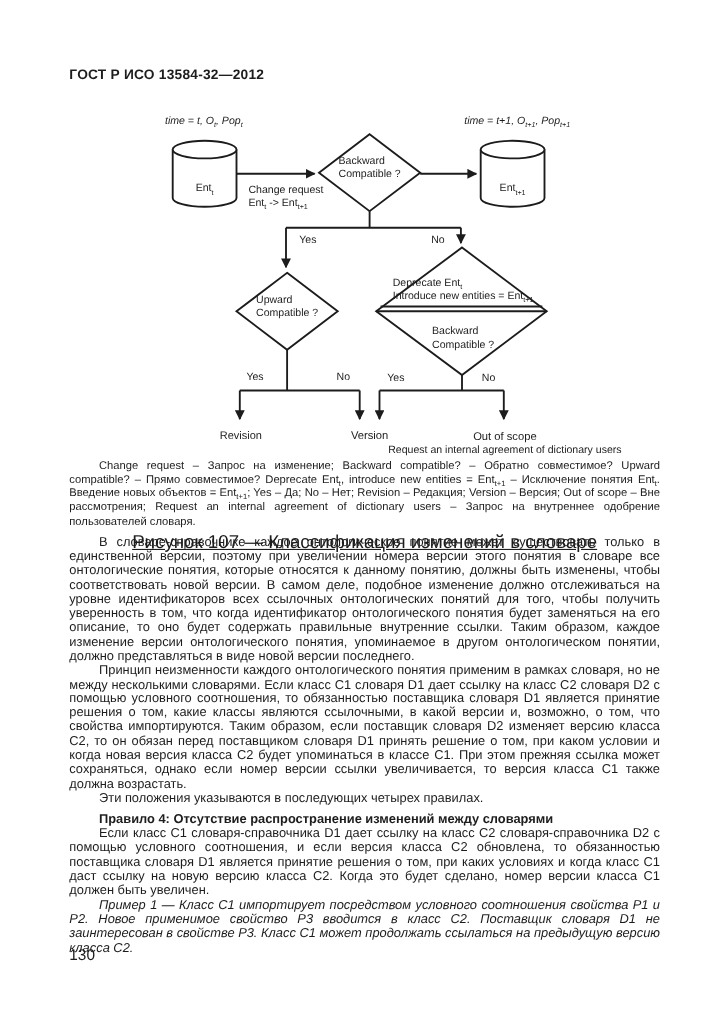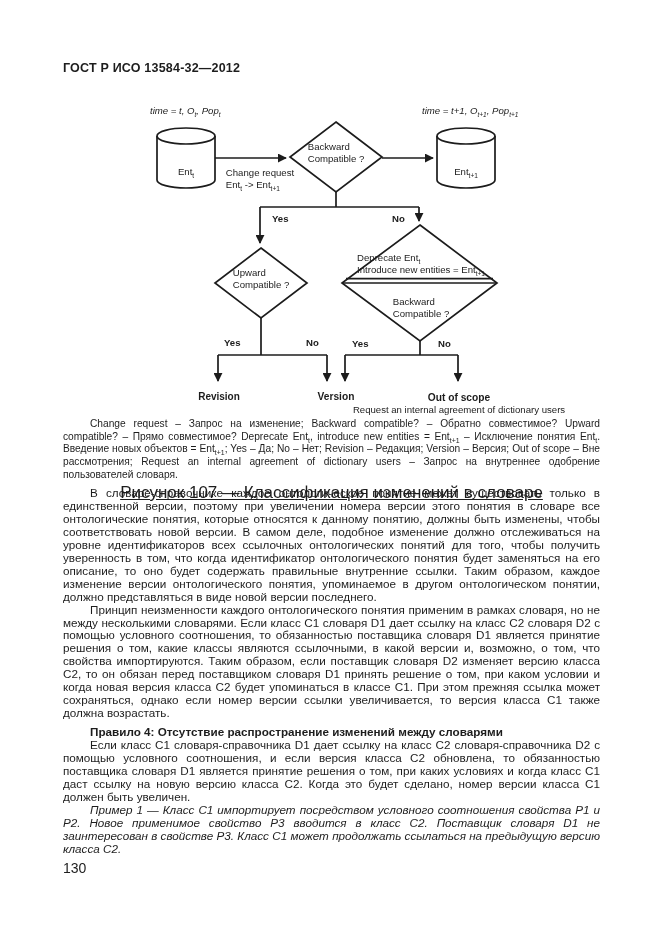--- a/index.html
+++ b/index.html
@@ -7,21 +7,21 @@
     position:relative;width:661px;height:936px;background:#ffffff;
     font-family:"Liberation Sans", sans-serif;color:#1d1d1d;overflow:hidden;
   }
   .abs{position:absolute;}
   .doc-header{left:63px;top:61px;font-size:12.5px;font-weight:bold;letter-spacing:.2px;}
   .intro{left:63px;top:86px;width:537px;font-size:11.7px;text-indent:27px;}
   
   .dsvg{left:0;top:0;width:661px;height:420px;}
   .dl{position:absolute;font-size:9.6px;line-height:11.6px;white-space:nowrap;color:#1c1c1c;}
   .c{transform:translateX(-50%);text-align:left;}
-  .b{font-weight:bold;}
+  .b{font-weight:normal;}
   .it{font-style:italic;}
   sub{font-size:68%;line-height:0;}
   
   .caption-block{left:63px;top:418px;width:537px;}
   .caption{margin:0;font-size:10.2px;line-height:12.7px;text-align:justify;text-indent:27px;}
   .fig-caption{margin:1px 0 0;font-size:17px;text-align:center;text-decoration:underline;}
   
   .body-text{left:63px;top:487px;width:537px;font-size:11.7px;line-height:12.95px;text-align:justify;}
   .body-text p{margin:0;text-indent:27px;}
   .heading .htitle{margin-left:26px;}
@@ -122,20 +122,21 @@
   <div class="dl c" style="left:459px;top:404px">Request an internal agreement of dictionary users</div>
 
   <div class="abs caption-block">
     <p class="caption"><span>Change request – Запрос на изменение; Backward compatible? – Обратно совместимое? Upward compatible? – Прямо совместимое? Deprecate Ent</span><sub>t</sub><span>, introduce new entities = Ent</span><sub>t+1</sub><span> – Исключение понятия Ent</span><sub>t</sub><span>. Введение новых объектов = Ent</span><sub>t+1</sub><span>; Yes – Да; No – Нет; Revision – Редакция; Version – Версия; Out of scope – Вне рассмотрения; Request an internal agreement of dictionary users – Запрос на внутреннее одобрение пользователей словаря.</span></p>
     <p class="fig-caption">Рисунок 107 — Классификация изменений в словаре</p>
   </div>
 
   <div class="abs body-text">
     <p>В словаре-справочнике каждое онтологическое понятие может существовать только в единственной версии, поэтому при увеличении номера версии этого понятия в словаре все онтологические понятия, которые относятся к данному понятию, должны быть изменены, чтобы соответствовать новой версии. В самом деле, подобное изменение должно отслеживаться на уровне идентификаторов всех ссылочных онтологических понятий для того, чтобы получить уверенность в том, что когда идентификатор онтологического понятия будет заменяться на его описание, то оно будет содержать правильные внутренние ссылки. Таким образом, каждое изменение версии онтологического понятия, упоминаемое в другом онтологическом понятии, должно представляться в виде новой версии последнего.</p>
     <p>Принцип неизменности каждого онтологического понятия применим в рамках словаря, но не между несколькими словарями. Если класс C1 словаря D1 дает ссылку на класс C2 словаря D2 с помощью условного соотношения, то обязанностью поставщика словаря D1 является принятие решения о том, какие классы являются ссылочными, в какой версии и, возможно, о том, что свойства импортируются. Таким образом, если поставщик словаря D2 изменяет версию класса C2, то он обязан перед поставщиком словаря D1 принять решение о том, при каком условии и когда новая версия класса C2 будет упоминаться в классе C1. При этом прежняя ссылка может сохраняться, однако если номер версии ссылки увеличивается, то версия класса C1 также должна возрастать.</p>
+    <p>Эти положения указываются в последующих четырех правилах.</p>
     <p class="rule">Правило 4: Отсутствие распространение изменений между словарями</p>
     <p>Если класс C1 словаря-справочника D1 дает ссылку на класс C2 словаря-справочника D2 с помощью условного соотношения, и если версия класса C2 обновлена, то обязанностью поставщика словаря D1 является принятие решения о том, при каких условиях и когда класс C1 даст ссылку на новую версию класса C2. Когда это будет сделано, номер версии класса C1 должен быть увеличен.</p>
     <p class="example">Пример 1 — Класс C1 импортирует посредством условного соотношения свойства P1 и P2. Новое применимое свойство P3 вводится в класс C2. Поставщик словаря D1 не заинтересован в свойстве P3. Класс C1 может продолжать ссылаться на предыдущую версию класса C2.</p>
   </div>
 
   <div class="abs page-number">130</div>
 
 </div>
 
 </body></html>

